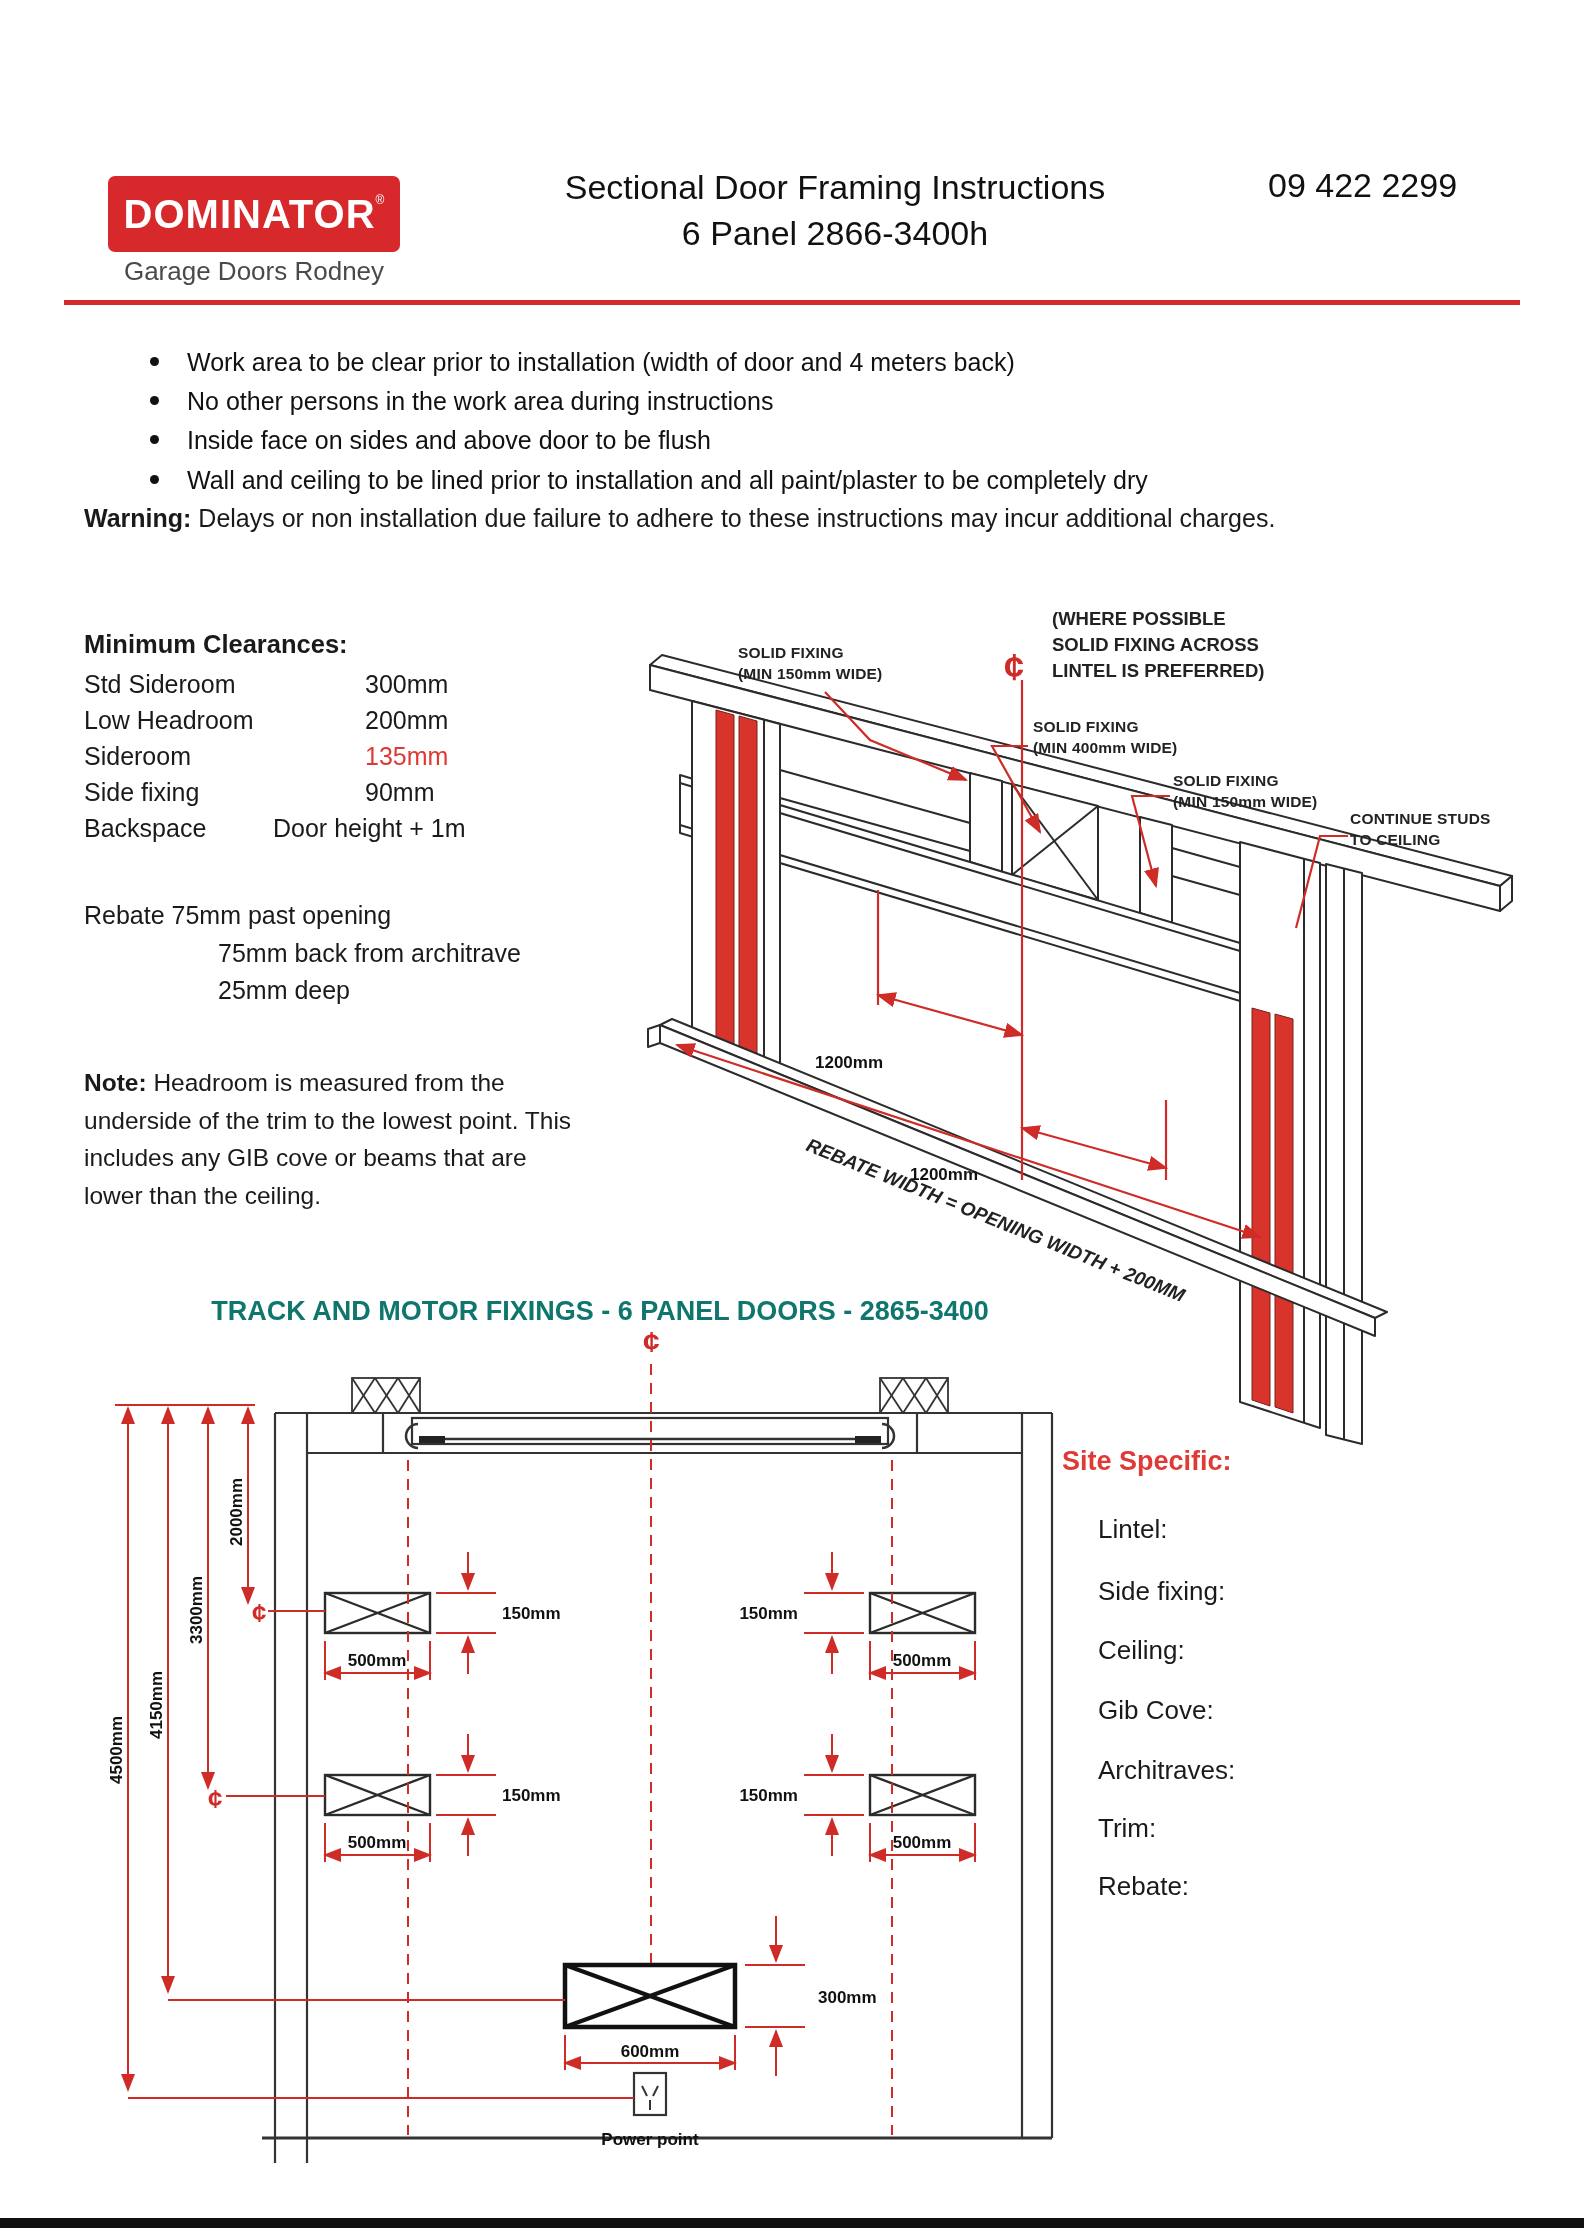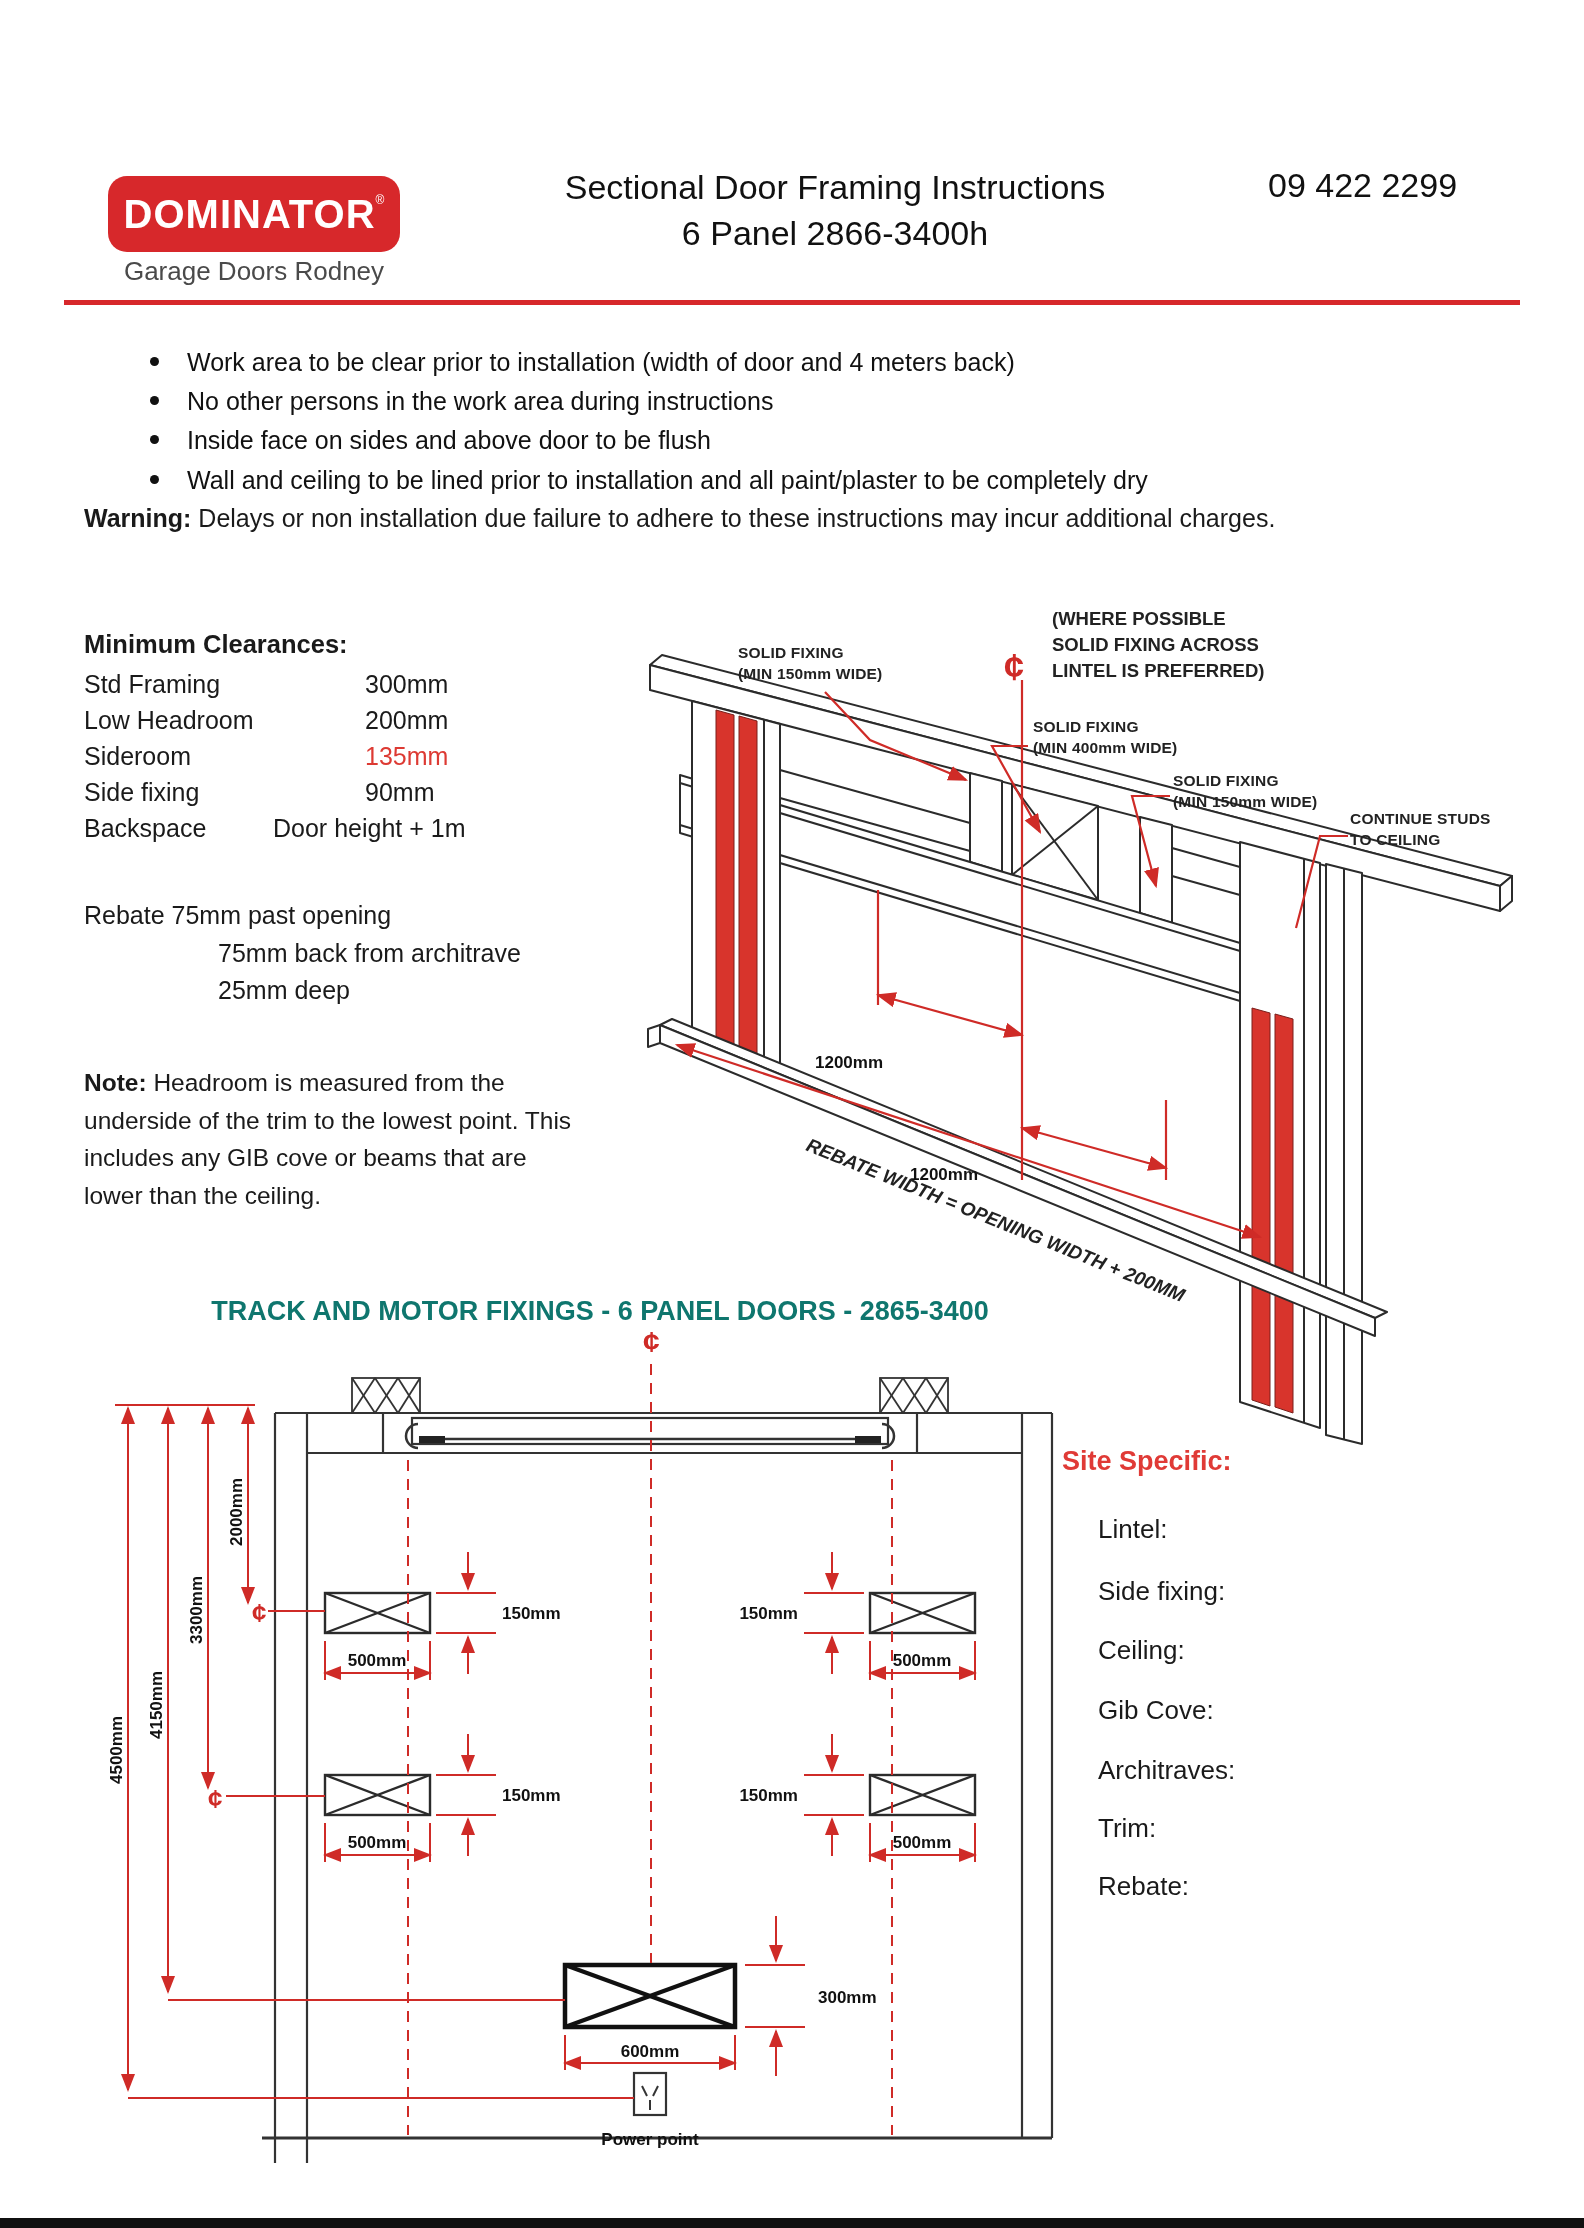--- a/index.html
+++ b/index.html
@@ -1,19 +1,19 @@
 <!DOCTYPE html>
 <html><head>
 <meta charset="utf-8">
 <style>
   html,body{margin:0;padding:0;background:#888;}
   #page{position:relative;width:1584px;height:2228px;background:#ffffff;
         font-family:"Liberation Sans","DejaVu Sans",sans-serif;color:#1a1a1a;overflow:hidden;}
   .abs{position:absolute;}
-  #logo-box{left:108px;top:176px;width:292px;height:76px;background:#d7282b;border-radius:19px;
+  #logo-box{left:108px;top:176px;width:292px;height:76px;background:#d7282b;border-radius:7px;
             display:flex;align-items:center;justify-content:center;}
   #logo-text{color:#fff;font-weight:bold;font-size:40px;letter-spacing:1px;}
   #logo-reg{color:#fff;font-size:12px;vertical-align:top;position:relative;top:-14px;}
   #logo-sub{left:100px;top:256px;width:308px;text-align:center;font-size:26px;color:#4a4a4a;}
   #title{left:450px;top:164px;width:770px;text-align:center;font-size:34px;line-height:46px;color:#111;}
   #phone{left:1268px;top:166px;font-size:34px;color:#111;}
   #red-rule{left:64px;top:300px;width:1456px;height:5px;background:#d7282b;}
   .bullet-dot{width:9px;height:9px;border-radius:50%;background:#111;}
   .bullet-text{font-size:25px;color:#111;white-space:nowrap;}
   .warn{font-size:25px;white-space:nowrap;}
@@ -51,21 +51,21 @@
   <div class="abs bullet-dot" style="left:150px;top:435px"></div>
   <div class="abs bullet-text" style="left:187px;top:426px">Inside face on sides and above door to be flush</div>
   <div class="abs bullet-dot" style="left:150px;top:475px"></div>
   <div class="abs warn" style="left:84px;top:504px">
     <b>Warning:</b>
     <span>Delays or non installation due failure to adhere to these instructions may incur additional charges.</span>
   </div>
   <div class="abs bullet-text" style="left:187px;top:466px">Wall and ceiling to be lined prior to installation and all paint/plaster to be completely dry</div>
 
   <div class="abs clr-h" style="left:84px;top:630px">Minimum Clearances:</div>
-  <div class="abs clr" style="left:84px;top:670px">Std Framing</div>
+  <div class="abs clr" style="left:84px;top:670px">Std Sideroom</div>
   <div class="abs clr" style="left:365px;top:670px">300mm</div>
   <div class="abs clr" style="left:84px;top:706px">Low Headroom</div>
   <div class="abs clr" style="left:365px;top:706px">200mm</div>
   <div class="abs clr" style="left:84px;top:742px">Sideroom</div>
   <div class="abs clr" style="left:365px;top:742px;color:#dd3a33">135mm</div>
   <div class="abs clr" style="left:84px;top:778px">Side fixing</div>
   <div class="abs clr" style="left:365px;top:778px">90mm</div>
   <div class="abs clr" style="left:84px;top:814px">Backspace</div>
   <div class="abs clr" style="left:273px;top:814px">Door height + 1m</div>
 

